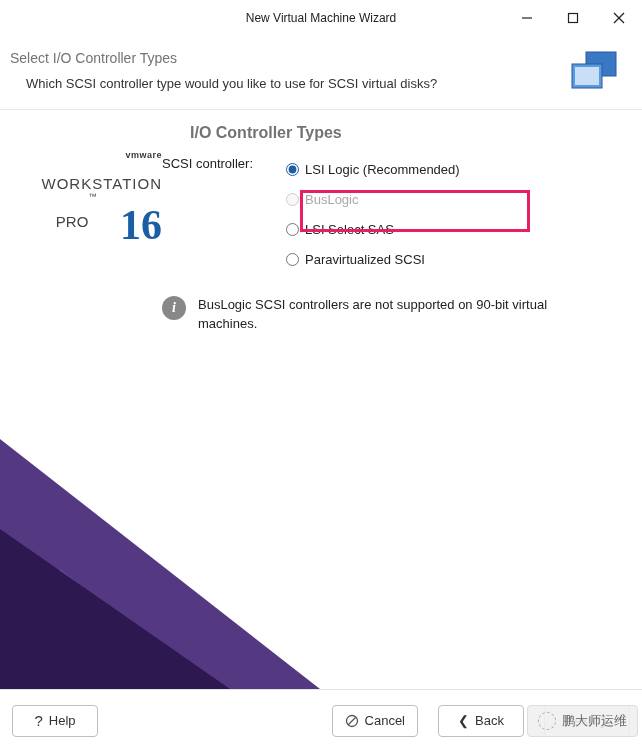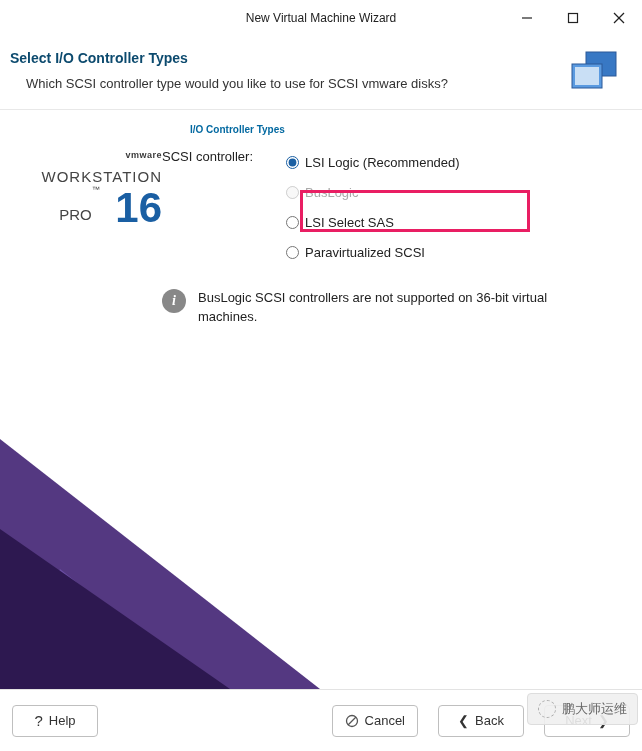--- a/index.html
+++ b/index.html
@@ -28,39 +28,39 @@
     width: 46px; height: 36px;
     display: flex; align-items: center; justify-content: center;
     color: #222; font-size: 13px;
   }
   .header {
     padding: 14px 16px 12px 10px;
     display: flex; align-items: flex-start; justify-content: space-between;
     border-bottom: 1px solid #e8e8e8;
   }
   .header-left { flex: 1; }
-  .header-title { font-weight: 700; font-size: 14px; color: #0c4a6e; }
+  .header-title { font-weight: 400; font-size: 14px; color: #737373; }
   .header-sub { margin-top: 10px; margin-left: 16px; font-size: 13px; color: #333; }
   .header-icon { margin-right: 6px; }
   .content {
     display: flex;
     padding: 14px 16px 0 14px;
   }
   .sidebar-logo {
     width: 148px;
     padding-top: 26px;
     text-align: right;
   }
   .logo-vmware { font-size: 9px; letter-spacing: 0.5px; color: #3b3b3b; font-weight: 600; }
-  .logo-ws { font-size: 15px; color: #444; letter-spacing: 1px; font-weight: 400; margin-top: 8px;}
+  .logo-ws { font-size: 15px; color: #444; letter-spacing: 1px; font-weight: 400; margin-top: 15px;}
   .logo-pro { font-size: 15px; color: #444; font-weight: 400; display:inline-block;}
   .logo-tm { font-size: 8px; vertical-align: top; color: #444;}
-  .logo-16 { font-size: 42px; font-weight: 600; color: #1a5fa3; display: inline-block; margin-left: 12px; line-height: 1; position: relative; top: 2px;}
+  .logo-16 { font-size: 42px; font-weight: 600; color: #1a5fa3; display: inline-block; margin-left: 20px; line-height: 1; position: relative; top: 12px; font-family: Liberation Serif, serif;}
   .main { flex: 1; }
-  .section-title { font-weight: 700; font-size: 10px; margin-bottom: 12px; color: #0369a1; padding-left: 28px;}
+  .section-title { font-weight: 700; font-size: 16px; margin-bottom: 12px; color: #737373; padding-left: 28px;}
   .field-row { display: flex; }
   .field-label { width: 124px; font-size: 13px; color: #222; padding-top: 2px; }
   .options { }
   .opt { display: flex; align-items: center; height: 30px; font-size: 13px; color: #222; }
   .opt.disabled { color: #a9a9a9; }
   .opt input[type=radio] { margin-right: 6px; accent-color: #1a5fa3; width:13px; height:13px; cursor:pointer;}
   .opt.disabled input[type=radio] { cursor:default; }
   .highlight-box {
     position:absolute;
     border: 3px solid #e91e63;
@@ -120,21 +120,21 @@
     font-size: 13px;
     color: #333;
     display: inline-flex; align-items: center; justify-content: center;
     gap: 6px;
     cursor: pointer;
     padding: 0 12px;
   }
   .footer-right { display: flex; gap: 20px; position: relative; }
   .watermark {
     position: absolute;
-    right: 4px; bottom: 26px;
+    right: 4px; bottom: 14px;
     background: rgba(240,240,240,0.9);
     border: 1px solid #ddd;
     border-radius: 4px;
     padding: 6px 10px;
     font-size: 13px;
     color: #666;
     display: flex; align-items: center; gap:6px;
   }
   .wm-circle { width:18px; height:18px; border:1.5px dashed #aaa; border-radius:50%; display:inline-block;}
 </style>
@@ -159,21 +159,21 @@
           <line x1="1" y1="1" x2="11" y2="11" stroke="#222" stroke-width="1.3"></line>
           <line x1="11" y1="1" x2="1" y2="11" stroke="#222" stroke-width="1.3"></line>
         </svg>
     </div>
   </div>
 </div>
 
 <div class="header">
   <div class="header-left">
     <div class="header-title">Select I/O Controller Types</div>
-    <div class="header-sub">Which SCSI controller type would you like to use for SCSI vmware disks?</div>
+    <div class="header-sub">Which SCSI controller type would you like to use for SCSI virtual disks?</div>
   </div>
   <div class="header-icon">
     <svg width="52" height="44" viewBox="0 0 52 44">
       <rect x="18" y="2" width="30" height="24" fill="#3878c4" stroke="#2a5998" stroke-width="1"></rect>
       <rect x="4" y="14" width="30" height="24" fill="#5a9ae0" stroke="#2a5998" stroke-width="1"></rect>
       <rect x="7" y="17" width="24" height="18" fill="#c9dff5"></rect>
     </svg>
   </div>
 </div>
 
@@ -206,21 +206,21 @@
         </label>
         <label class="opt">
           <input type="radio" name="scsi" style="">
           <span>Paravirtualized SCSI</span>
         </label>
       </div>
     </div>
 
     <div class="info-row">
       <div class="info-icon">i</div>
-      <div class="info-text">BusLogic SCSI controllers are not supported on 36-bit virtual machines.</div>
+      <div class="info-text">BusLogic SCSI controllers are not supported on 90-bit virtual machines.</div>
     </div>
   </div>
 </div>
 
 <div class="triangle"></div>
 <div class="triangle3"></div>
 <div class="triangle2"></div>
 
 <div class="highlight-box" style="left:300px; top:190px; width:230px; height:42px;"></div>
 <div class="highlight-box" style="left:537px; top:695px; width:98px; height:50px;"></div>

